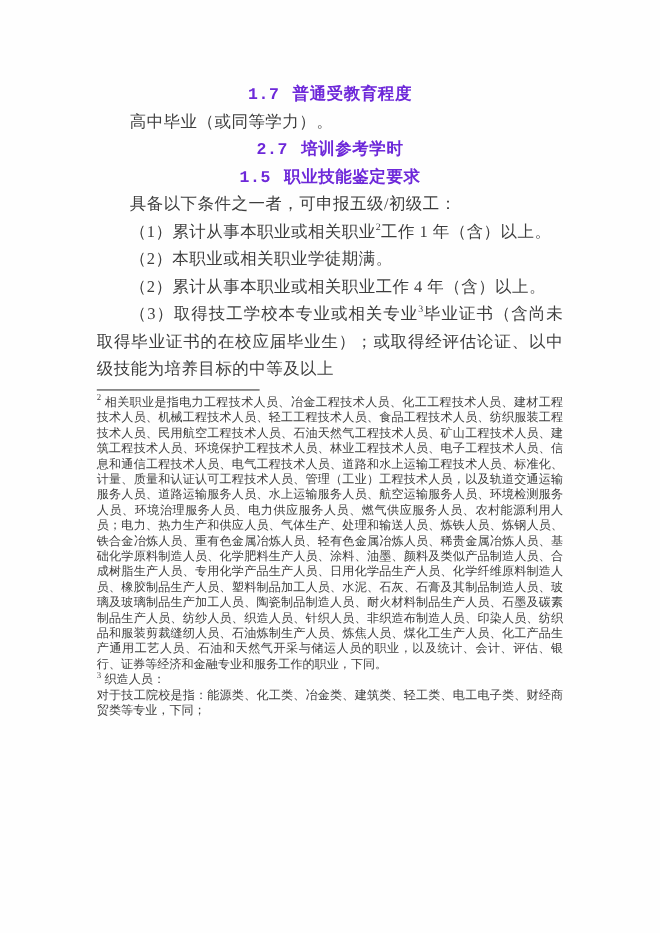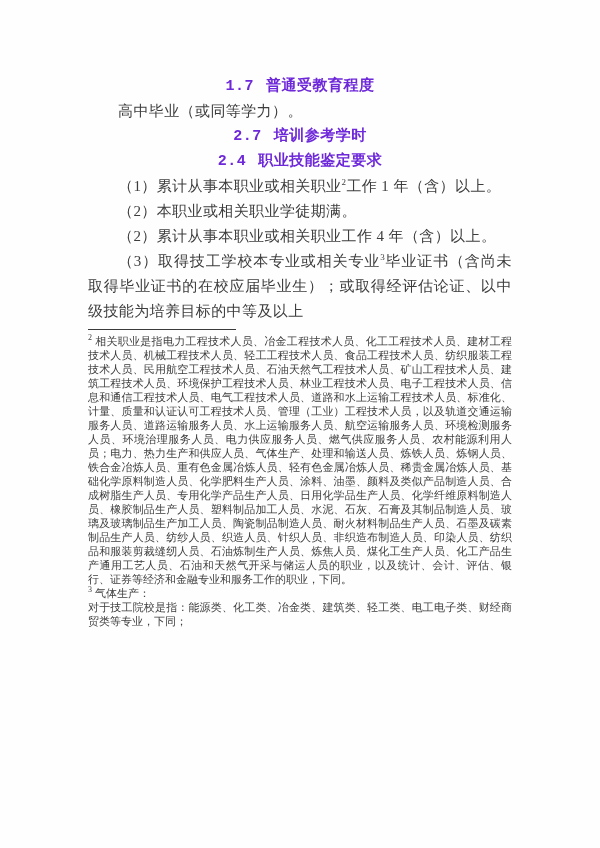--- a/index.html
+++ b/index.html
@@ -65,39 +65,40 @@
     <h2 class="sec">
       <span class="num">1.7</span><span class="t">普通受教育程度</span>
     </h2>
     <p class="body">高中毕业（或同等学力）。</p>
 
     <h2 class="sec">
       <span class="num">2.7</span><span class="t">培训参考学时</span>
     </h2>
 
     <h2 class="sec">
-      <span class="num">2.4</span><span class="t">职业技能鉴定要求</span>
+      <span class="num">1.5</span><span class="t">职业技能鉴定要求</span>
     </h2>
 
 
+    <p class="body">具备以下条件之一者，可申报五级/初级工：</p>
     <p class="body">
       <span>（1）累计从事本职业或相关职业</span><sup class="ref">2</sup><span>工作 1 年（含）以上。</span>
     </p>
     <p class="body">（2）本职业或相关职业学徒期满。</p>
 
     <p class="body">（2）累计从事本职业或相关职业工作 4 年（含）以上。</p>
     <p class="body">
       <span>（3）取得技工学校本专业或相关专业</span><sup class="ref">3</sup><span>毕业证书（含尚未取得毕业证书的在校应届毕业生）；或取得经评估论证、以中级技能为培养目标的中等及以上</span>
     </p>
 
     <section class="footnotes">
       <div class="fn-sep"></div>
       <p class="fn">
         <sup class="ref">2</sup><span>相关职业是指电力工程技术人员、冶金工程技术人员、化工工程技术人员、建材工程技术人员、机械工程技术人员、轻工工程技术人员、食品工程技术人员、纺织服装工程技术人员、民用航空工程技术人员、石油天然气工程技术人员、矿山工程技术人员、建筑工程技术人员、环境保护工程技术人员、林业工程技术人员、电子工程技术人员、信息和通信工程技术人员、电气工程技术人员、道路和水上运输工程技术人员、标准化、计量、质量和认证认可工程技术人员、管理（工业）工程技术人员，以及轨道交通运输服务人员、道路运输服务人员、水上运输服务人员、航空运输服务人员、环境检测服务人员、环境治理服务人员、电力供应服务人员、燃气供应服务人员、农村能源利用人员；电力、热力生产和供应人员、气体生产、处理和输送人员、炼铁人员、炼钢人员、铁合金冶炼人员、重有色金属冶炼人员、轻有色金属冶炼人员、稀贵金属冶炼人员、基础化学原料制造人员、化学肥料生产人员、涂料、油墨、颜料及类似产品制造人员、合成树脂生产人员、专用化学产品生产人员、日用化学品生产人员、化学纤维原料制造人员、橡胶制品生产人员、塑料制品加工人员、水泥、石灰、石膏及其制品制造人员、玻璃及玻璃制品生产加工人员、陶瓷制品制造人员、耐火材料制品生产人员、石墨及碳素制品生产人员、纺纱人员、织造人员、针织人员、非织造布制造人员、印染人员、纺织品和服装剪裁缝纫人员、石油炼制生产人员、炼焦人员、煤化工生产人员、化工产品生产通用工艺人员、石油和天然气开采与储运人员的职业，以及统计、会计、评估、银行、证券等经济和金融专业和服务工作的职业，下同。</span>
       </p>
       <p class="fn">
-        <sup class="ref">3</sup><span>气体生产：</span>
+        <sup class="ref">3</sup><span>织造人员：</span>
       </p>
       <p class="fn">对于技工院校是指：能源类、化工类、冶金类、建筑类、轻工类、电工电子类、财经商贸类等专业，下同；</p>
     </section>
 
   </main>
 </div>
 
 </body></html>

